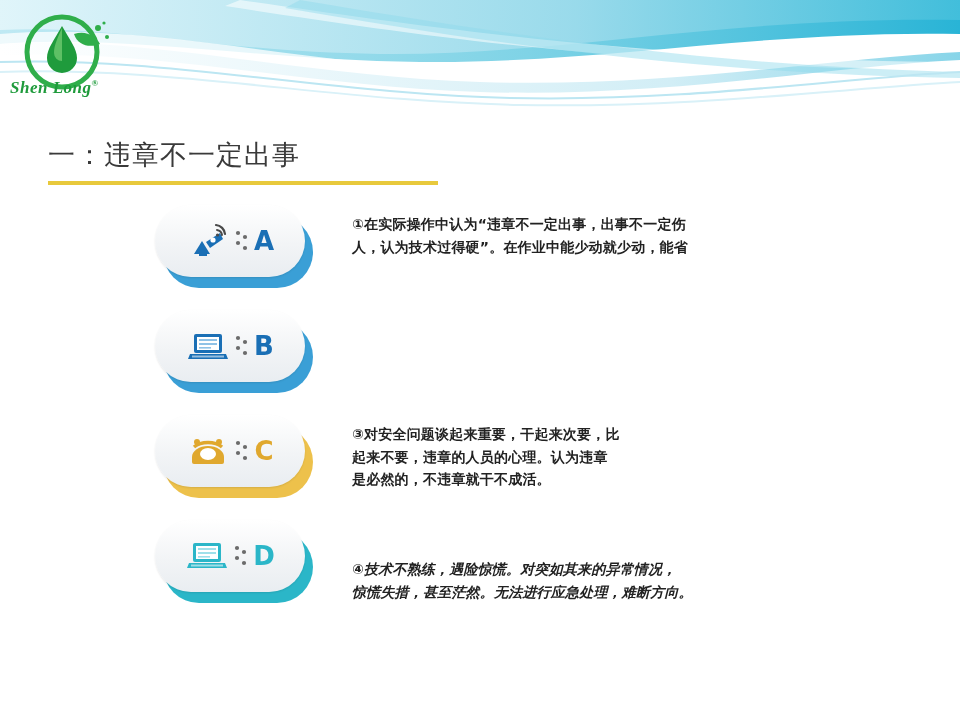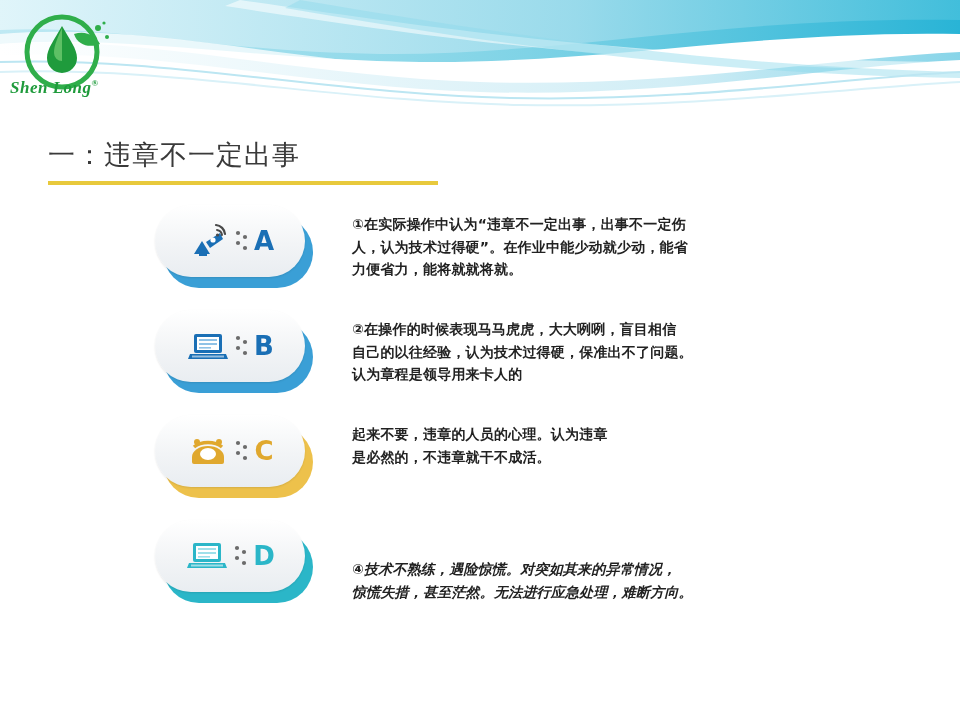--- a/index.html
+++ b/index.html
@@ -222,21 +222,20 @@
                 <circle cx="11" cy="22" r="2.1" fill="#6b6b6b"></circle>
               </svg>
             </span>
             <span class="badge-letter" style="color:#1a6fb5;">A</span>
           </div>
         </div>
       </div>
       <div class="text-col">
         <p>①在实际操作中认为“违章不一定出事，出事不一定伤</p>
         <p>人，认为技术过得硬”。在作业中能少动就少动，能省</p>
-        <p>力便省力，能将就就将就。</p>
       </div>
     </div>
 
     <div class="row">
       <div class="badge-wrap">
         <div class="badge-shadow" style="background:#3a9fd6;"></div>
         <div class="badge">
           <div class="badge-inner">
             <span>
               <svg class="icon-svg" width="44" height="36" viewBox="0 0 44 36" xmlns="http://www.w3.org/2000/svg">
@@ -254,25 +253,20 @@
                 <circle cx="4" cy="7" r="2.1" fill="#6b6b6b"></circle>
                 <circle cx="11" cy="11" r="2.1" fill="#6b6b6b"></circle>
                 <circle cx="4" cy="17" r="2.1" fill="#6b6b6b"></circle>
                 <circle cx="11" cy="22" r="2.1" fill="#6b6b6b"></circle>
               </svg>
             </span>
             <span class="badge-letter" style="color:#1a6fb5;">B</span>
           </div>
         </div>
       </div>
-      <div class="text-col">
-        <p>②在操作的时候表现马马虎虎，大大咧咧，盲目相信</p>
-        <p>自己的以往经验，认为技术过得硬，保准出不了问题。</p>
-        <p>认为章程是领导用来卡人的</p>
-      </div>
     </div>
 
     <div class="row">
       <div class="badge-wrap">
         <div class="badge-shadow" style="background:#edc14b;"></div>
         <div class="badge">
           <div class="badge-inner">
             <span>
               <svg class="icon-svg" width="44" height="36" viewBox="0 0 44 36" xmlns="http://www.w3.org/2000/svg">
                 <path d="M6 24 a16 11 0 0 1 32 0 l0 5 a2 2 0 0 1 -2 2 l-28 0 a2 2 0 0 1 -2 -2 Z" fill="#e0a82e"></path>
@@ -288,20 +282,21 @@
                 <circle cx="11" cy="11" r="2.1" fill="#6b6b6b"></circle>
                 <circle cx="4" cy="17" r="2.1" fill="#6b6b6b"></circle>
                 <circle cx="11" cy="22" r="2.1" fill="#6b6b6b"></circle>
               </svg>
             </span>
             <span class="badge-letter" style="color:#e0a82e;">C</span>
           </div>
         </div>
       </div>
       <div class="text-col">
+        <p>③对安全问题谈起来重要，干起来次要，比</p>
         <p>起来不要，违章的人员的心理。认为违章</p>
         <p>是必然的，不违章就干不成活。</p>
       </div>
     </div>
 
     <div class="row">
       <div class="badge-wrap">
         <div class="badge-shadow" style="background:#2bb6c8;"></div>
         <div class="badge">
           <div class="badge-inner">

